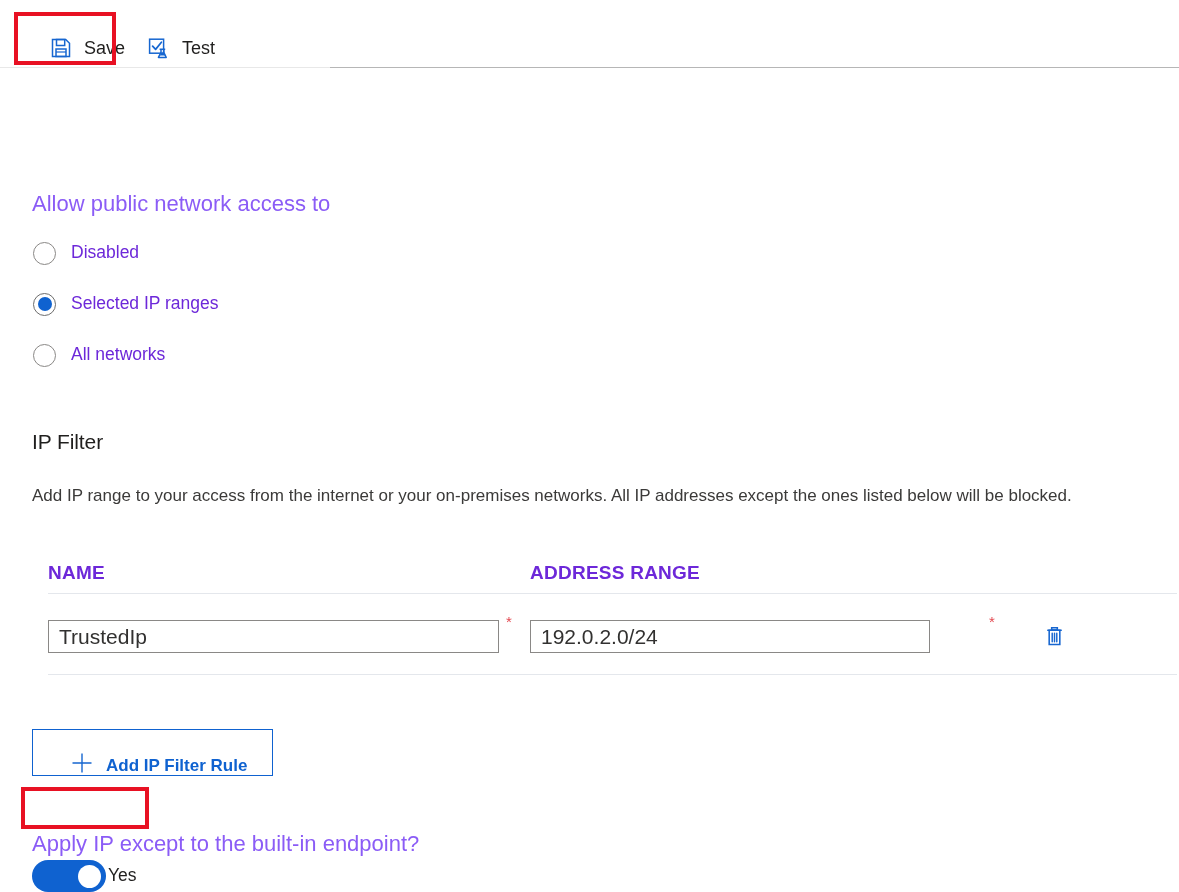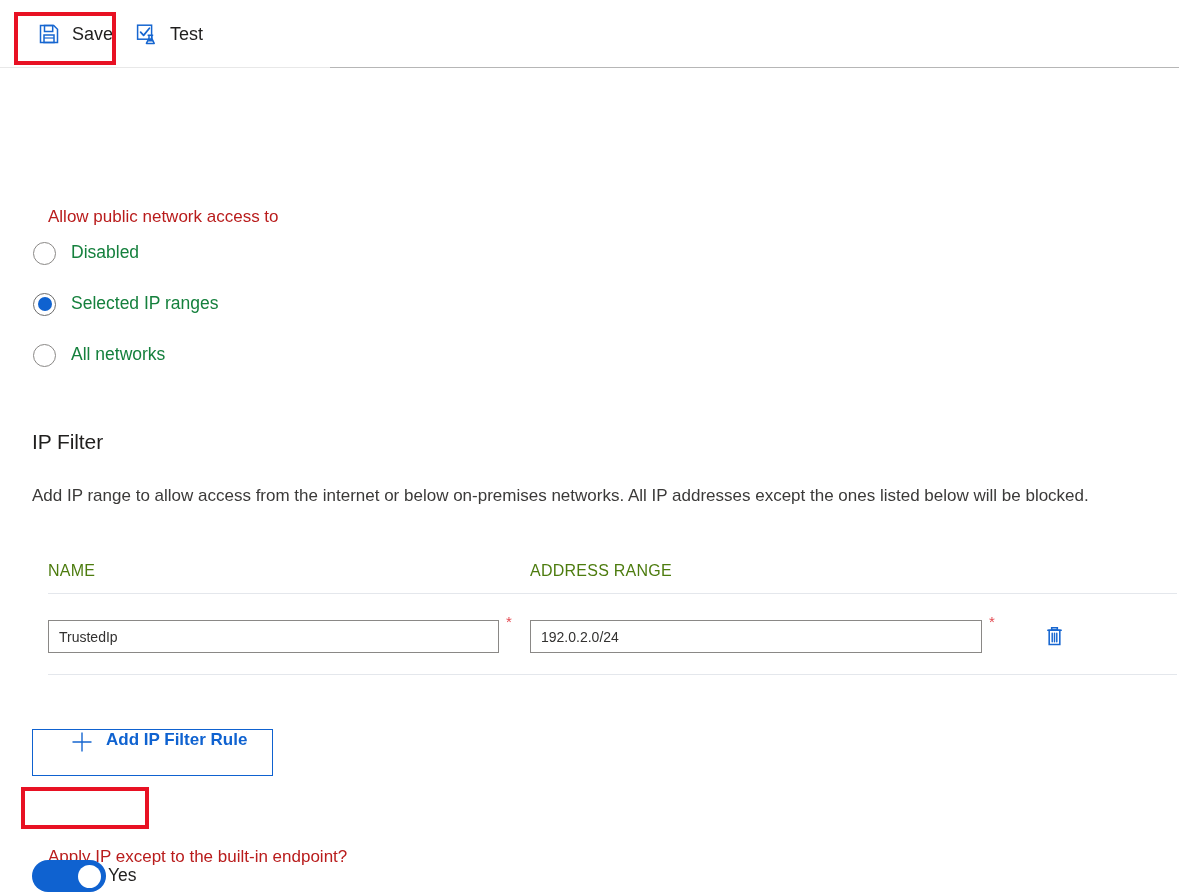--- a/index.html
+++ b/index.html
@@ -14,22 +14,22 @@
     color: #323130;
     overflow: hidden;
     position: relative;
   }
 
   
   .toolbar {
     position: relative;
     height: 68px;
     display: flex;
-    align-items: center;
-    padding-left: 27px;
+    align-items: flex-end;
+    padding-left: 39px;
     box-sizing: border-box;
   }
   .toolbar-divider {
     position: absolute;
     left: 0;
     top: 67px;
     width: 1179px;
     height: 1px;
     background: #e8e8e8;
   }
@@ -77,23 +77,23 @@
   #redbox-save { left: 14px; top: 12px; width: 102px; height: 53px; }
   #redbox-toggle { left: 21px; top: 787px; width: 128px; height: 42px; }
 
   
   .content {
     position: relative;
     padding: 0 32px;
   }
 
   .section-label {
-    color: #b91c1c;
-    font-size: 17px;
-    margin: 16px;
+    color: #8b5cf6;
+    font-size: 22px;
+    margin: 0;
   }
   #access-label {
     position: absolute;
     left: 32px;
     top: 123px;
   }
 
   
   .radio-group {
     position: absolute;
@@ -127,21 +127,21 @@
     top: 50%;
     transform: translate(-50%, -50%);
     width: 14px;
     height: 14px;
     border-radius: 50%;
     background: #0f62d0;
   }
   .radio-label {
     margin-left: 15px;
     font-size: 17.5px;
-    color: #15803d;
+    color: #6d28d9;
     line-height: 1;
   }
 
   
   #ipfilter-heading {
     position: absolute;
     left: 32px;
     top: 362px;
     font-size: 21px;
     font-weight: normal;
@@ -165,23 +165,23 @@
     left: 48px;
     top: 494px;
     width: 1100px;
   }
   .table-head {
     display: flex;
     height: 31px;
     align-items: flex-start;
   }
   .th {
-    font-size: 16px;
-    font-weight: normal;
-    color: #4d7c0f;
+    font-size: 19px;
+    font-weight: bold;
+    color: #6d28d9;
     letter-spacing: 0.25px;
   }
   #th-name { width: 482px; }
   .row-sep {
     height: 1px;
     background: #e4e7ec;
     width: 1129px;
     margin-left: 0;
   }
   .table-row {
@@ -196,27 +196,27 @@
   }
   .field-wrap.name-field { width: 482px; }
   .field-wrap.range-field { width: 484px; }
   .text-input {
     width: 451px;
     height: 33px;
     box-sizing: border-box;
     border: 1px solid #8a8886;
     background: #ffffff;
     font-family: "Liberation Sans", sans-serif;
-    font-size: 14px;
+    font-size: 21px;
     color: #323130;
     padding: 0 10px;
     outline: none;
     border-radius: 0;
   }
-  .range-field .text-input { width: 452px; }
+  .range-field .text-input { width: 400px; }
   .req-star {
     position: absolute;
     left: 458px;
     top: 20px;
     color: #e34850;
     font-size: 15px;
     line-height: 1;
   }
   .range-field .req-star { left: 459px; }
   .delete-cell {
@@ -235,21 +235,21 @@
   #add-rule-btn {
     position: absolute;
     left: 32px;
     top: 661px;
     width: 241px;
     height: 47px;
     box-sizing: border-box;
     background: #ffffff;
     border: 1px solid #0f62d0;
     display: flex;
-    align-items: flex-start;
+    align-items: flex-end;
     gap: 13px;
     padding-left: 38px;
     cursor: pointer;
     font-family: "Liberation Sans", sans-serif;
   }
   #add-rule-btn .plus {
     width: 22px;
     height: 22px;
     flex: none;
     display: inline-flex;
@@ -351,21 +351,21 @@
       <span class="radio-mark"></span>
       <span class="radio-label">Selected IP ranges</span>
     </div>
     <div class="radio-row">
       <span class="radio-mark"></span>
       <span class="radio-label">All networks</span>
     </div>
   </div>
 
   <h2 id="ipfilter-heading">IP Filter</h2>
-  <p id="ipfilter-desc">Add IP range to allow access from the internet or below on-premises networks. All IP addresses except the ones listed below will be blocked.</p>
+  <p id="ipfilter-desc">Add IP range to your access from the internet or your on-premises networks. All IP addresses except the ones listed below will be blocked.</p>
 
   <div class="table">
     <div class="table-head">
       <div class="th" id="th-name">NAME</div>
       <div class="th">ADDRESS RANGE</div>
     </div>
     <div class="row-sep"></div>
 
     <div class="table-row">
       <div class="field-wrap name-field">

